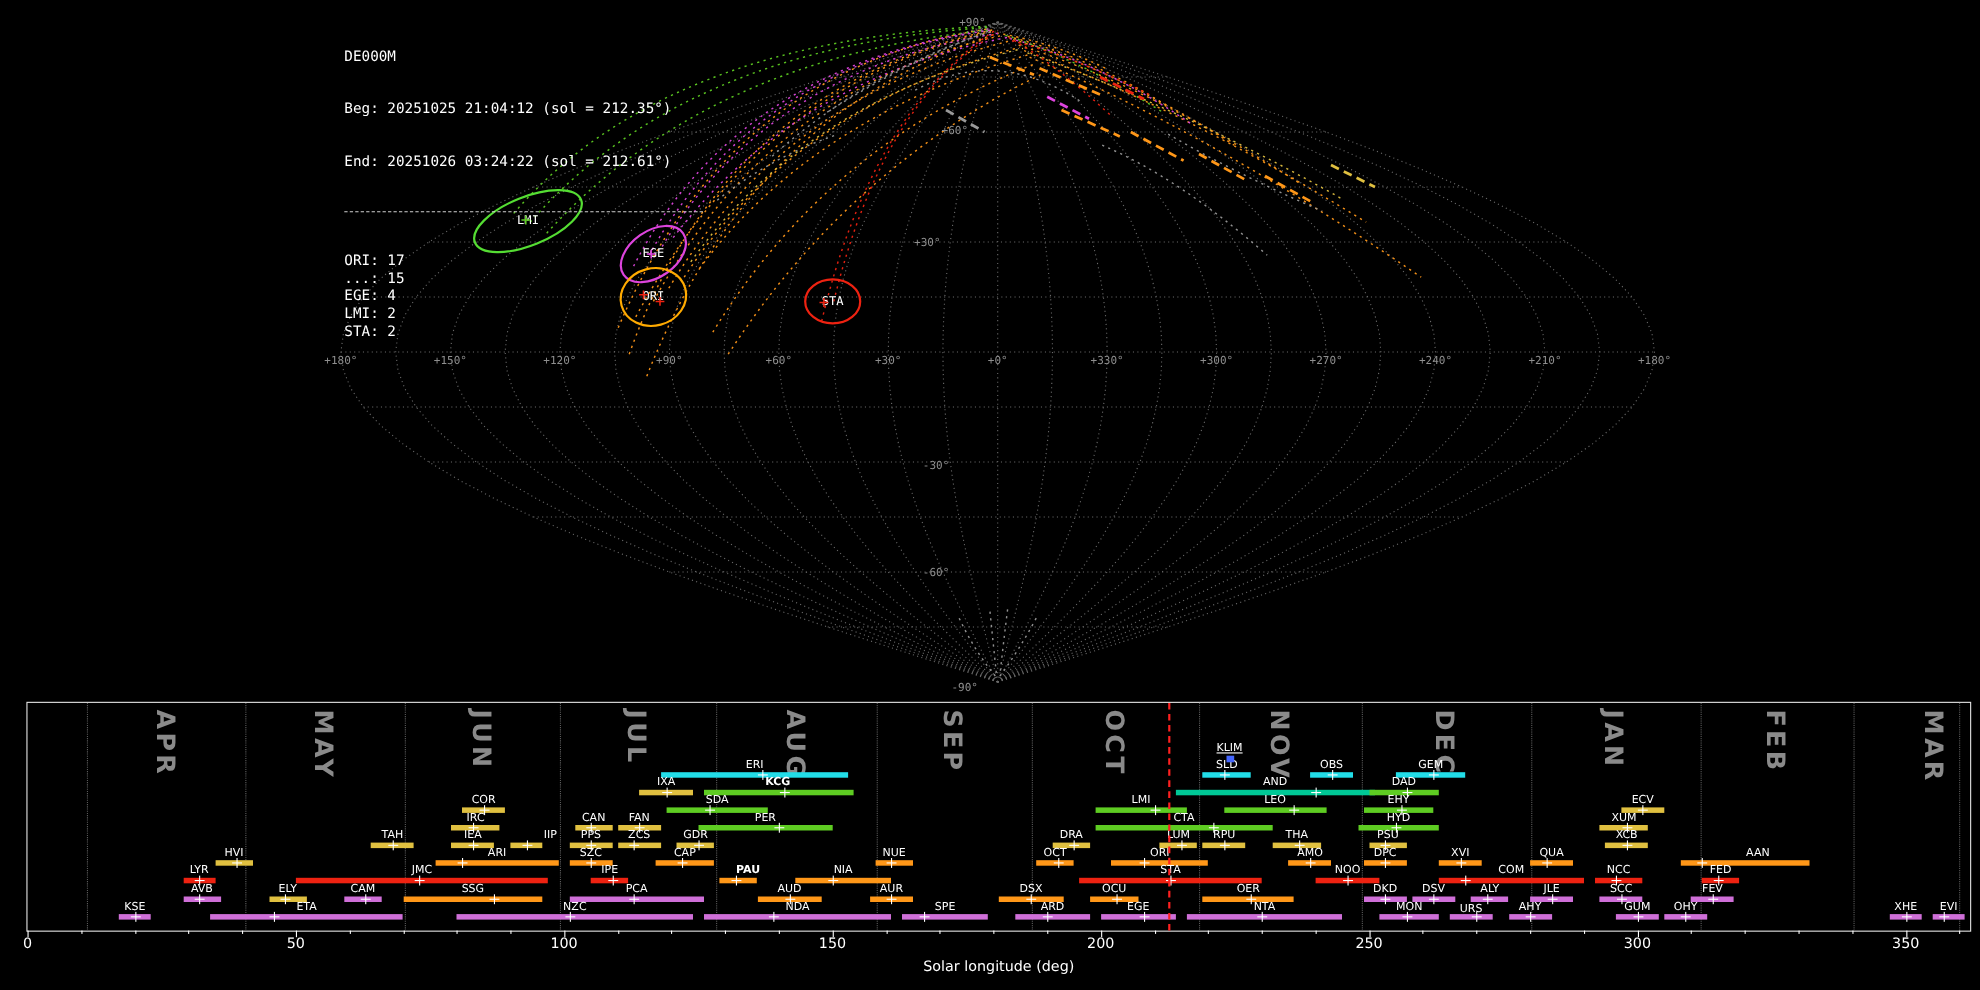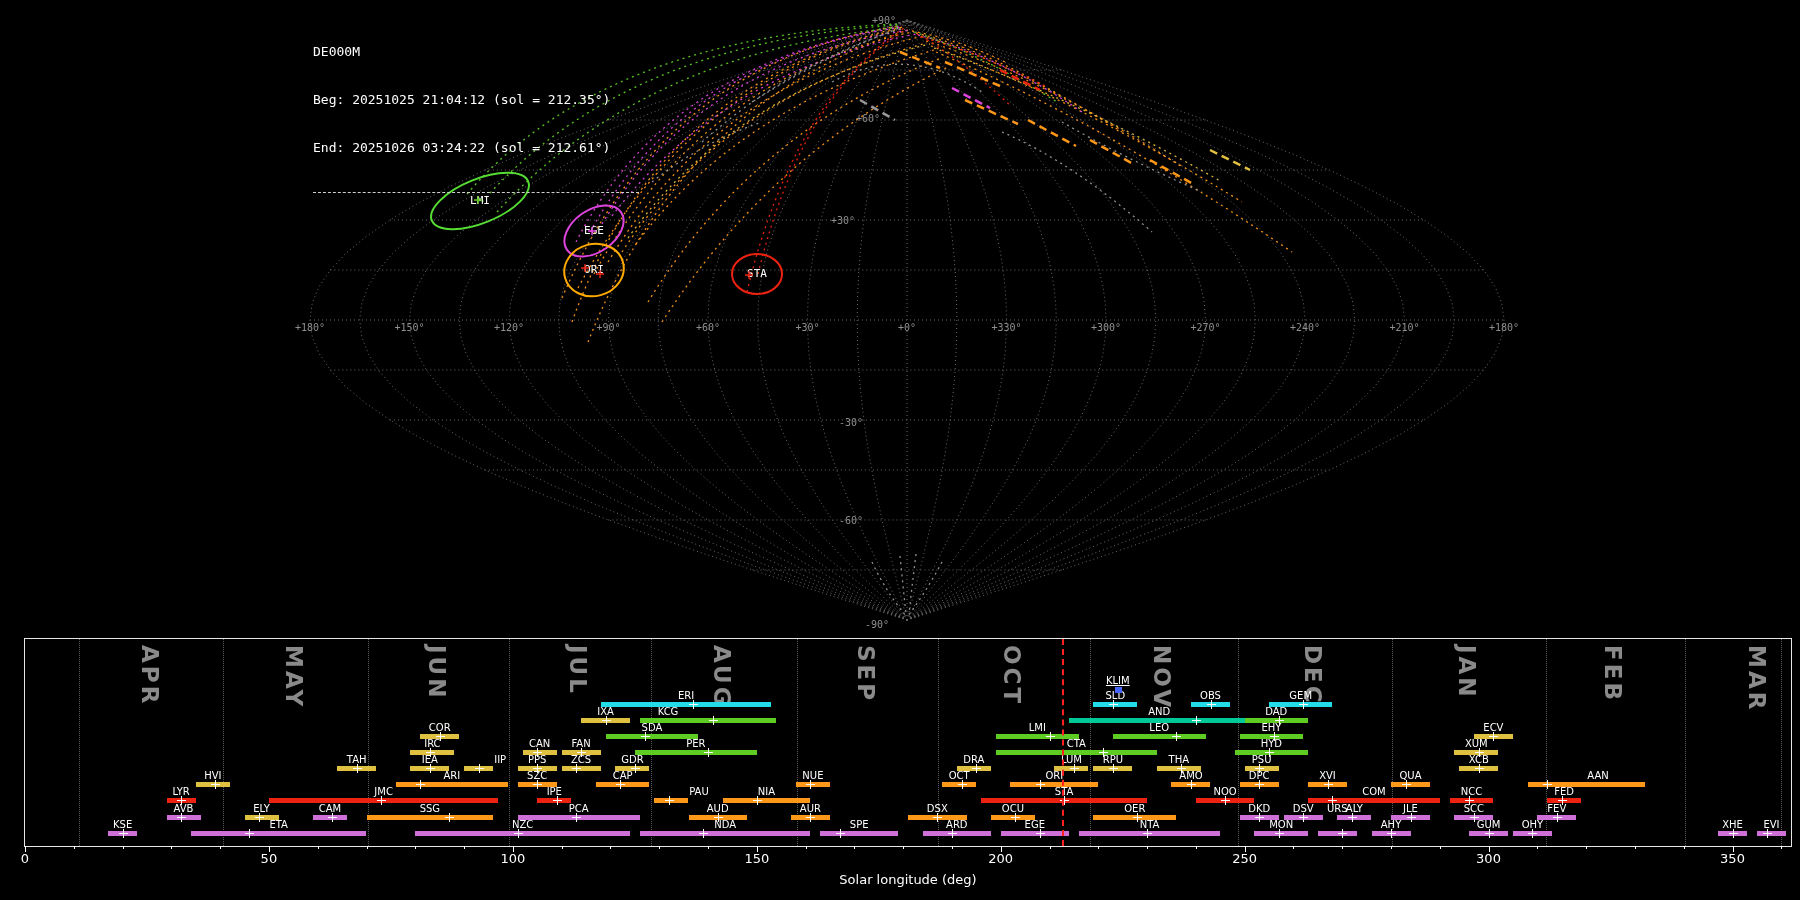--- a/index.html
+++ b/index.html
@@ -157,20 +157,21 @@
       <text x="851" y="426" fill="#8f8f8f" font-size="10" text-anchor="middle">-30°</text>
       <text x="851" y="524" fill="#8f8f8f" font-size="10" text-anchor="middle">-60°</text>
       <text x="877" y="628" fill="#8f8f8f" font-size="10" text-anchor="middle">-90°</text>
     </svg>
 
   <div id="info">
     <div>DE000M</div>
     <div>Beg: 20251025 21:04:12 (sol = 212.35°)</div>
     <div>End: 20251026 03:24:22 (sol = 212.61°)</div>
     <div class="sep"></div>
+    <div id="counts"><div>ORI: 17</div><div>...: 15</div><div>EGE: 4</div><div>LMI: 2</div><div>STA: 2</div></div>
   </div>
 
   <div id="timeline">
     <div id="axis-title">Solar longitude (deg)</div>
   <div class="month-sep" style="left: 53.7px;"></div>
       <div class="month-label" style="left: 112.8px;">APR</div>
       <div class="month-sep" style="left: 198.1px;"></div>
       <div class="month-label" style="left: 256.8px;">MAY</div>
       <div class="month-sep" style="left: 343px;"></div>
       <div class="month-label" style="left: 399.7px;">JUN</div>
@@ -202,21 +203,21 @@
       <div class="bar" style="left: 1166px; width: 39px; top: 63px; background: rgb(34, 221, 232);"></div>
       <div class="blabel" style="left: 1185.5px; top: 52px;">OBS</div>
       <div class="peak" style="left: 1181.5px; top: 61px;"></div>
       <div class="bar" style="left: 1244px; width: 63.4px; top: 63px; background: rgb(34, 221, 232);"></div>
       <div class="blabel" style="left: 1275.7px; top: 52px;">GEM</div>
       <div class="peak" style="left: 1274.2px; top: 61px;"></div>
       <div class="bar" style="left: 556.1px; width: 48.8px; top: 79.1px; background: rgb(224, 192, 64);"></div>
       <div class="blabel" style="left: 580.5px; top: 68.1px;">IXA</div>
       <div class="peak" style="left: 576.5px; top: 77.1px;"></div>
       <div class="bar" style="left: 614.7px; width: 136.6px; top: 79.1px; background: rgb(94, 204, 34);"></div>
-      <div class="blabel" style="left: 643px; top: 68.1px;">KCG</div>
+      <div class="blabel" style="left: 682px; top: 68.1px; font-weight: bold;">KCG</div>
       <div class="peak" style="left: 683.9px; top: 77.1px;"></div>
       <div class="bar" style="left: 1044px; width: 180.5px; top: 79.1px; background: rgb(0, 200, 150);"></div>
       <div class="blabel" style="left: 1134.2px; top: 68.1px;">AND</div>
       <div class="peak" style="left: 1166.8px; top: 77.1px;"></div>
       <div class="bar" style="left: 1219.6px; width: 63.4px; top: 79.1px; background: rgb(94, 204, 34);"></div>
       <div class="blabel" style="left: 1251.3px; top: 68.1px;">DAD</div>
       <div class="peak" style="left: 1249.8px; top: 77.1px;"></div>
       <div class="bar" style="left: 395.2px; width: 39px; top: 95.1px; background: rgb(224, 192, 64);"></div>
       <div class="blabel" style="left: 414.7px; top: 84.1px;">COR</div>
       <div class="peak" style="left: 410.7px; top: 93.1px;"></div>
@@ -331,21 +332,21 @@
       <div class="bar" style="left: 141.5px; width: 29.3px; top: 159.4px; background: rgb(238, 34, 17);"></div>
       <div class="blabel" style="left: 156.1px; top: 148.4px;">LYR</div>
       <div class="peak" style="left: 152.1px; top: 157.4px;"></div>
       <div class="bar" style="left: 243.9px; width: 229.3px; top: 159.4px; background: rgb(238, 34, 17);"></div>
       <div class="blabel" style="left: 358.6px; top: 148.4px;">JMC</div>
       <div class="peak" style="left: 352.1px; top: 157.4px;"></div>
       <div class="bar" style="left: 512.2px; width: 34.1px; top: 159.4px; background: rgb(238, 34, 17);"></div>
       <div class="blabel" style="left: 529.3px; top: 148.4px;">IPE</div>
       <div class="peak" style="left: 527.8px; top: 157.4px;"></div>
       <div class="bar" style="left: 629.3px; width: 34.1px; top: 159.4px; background: rgb(255, 151, 24);"></div>
-      <div class="blabel" style="left: 674px; top: 148.4px;">PAU</div>
+      <div class="blabel" style="left: 655px; top: 148.4px; font-weight: bold;">PAU</div>
       <div class="peak" style="left: 640px; top: 157.4px;"></div>
       <div class="bar" style="left: 697.6px; width: 87.8px; top: 159.4px; background: rgb(255, 151, 24);"></div>
       <div class="blabel" style="left: 741.5px; top: 148.4px;">NIA</div>
       <div class="peak" style="left: 727.8px; top: 157.4px;"></div>
       <div class="bar" style="left: 956.2px; width: 165.9px; top: 159.4px; background: rgb(238, 34, 17);"></div>
       <div class="blabel" style="left: 1039.1px; top: 148.4px;">STA</div>
       <div class="peak" style="left: 1035.1px; top: 157.4px;"></div>
       <div class="bar" style="left: 1170.8px; width: 58.5px; top: 159.4px; background: rgb(238, 34, 17);"></div>
       <div class="blabel" style="left: 1200.1px; top: 148.4px;">NOO</div>
       <div class="peak" style="left: 1196.1px; top: 157.4px;"></div>
@@ -427,21 +428,21 @@
       <div class="bar" style="left: 975.7px; width: 68.3px; top: 191.6px; background: rgb(207, 111, 216);"></div>
       <div class="blabel" style="left: 1009.8px; top: 180.6px;">EGE</div>
       <div class="peak" style="left: 1010.7px; top: 189.6px;"></div>
       <div class="bar" style="left: 1053.7px; width: 141.5px; top: 191.6px; background: rgb(207, 111, 216);"></div>
       <div class="blabel" style="left: 1124.5px; top: 180.6px;">NTA</div>
       <div class="peak" style="left: 1118px; top: 189.6px;"></div>
       <div class="bar" style="left: 1229.4px; width: 53.7px; top: 191.6px; background: rgb(207, 111, 216);"></div>
       <div class="blabel" style="left: 1256.2px; top: 180.6px;">MON</div>
       <div class="peak" style="left: 1249.8px; top: 189.6px;"></div>
       <div class="bar" style="left: 1292.8px; width: 39px; top: 191.6px; background: rgb(207, 111, 216);"></div>
-      <div class="blabel" style="left: 1312.3px; top: 165px;">URS</div>
+      <div class="blabel" style="left: 1312.3px; top: 183px;">URS</div>
       <div class="peak" style="left: 1313.2px; top: 189.6px;"></div>
       <div class="bar" style="left: 1346.5px; width: 39px; top: 191.6px; background: rgb(207, 111, 216);"></div>
       <div class="blabel" style="left: 1366px; top: 180.6px;">AHY</div>
       <div class="peak" style="left: 1362px; top: 189.6px;"></div>
       <div class="bar" style="left: 1444px; width: 39px; top: 191.6px; background: rgb(207, 111, 216);"></div>
       <div class="blabel" style="left: 1463.5px; top: 180.6px;">GUM</div>
       <div class="peak" style="left: 1459.5px; top: 189.6px;"></div>
       <div class="bar" style="left: 1487.9px; width: 39px; top: 191.6px; background: rgb(207, 111, 216);"></div>
       <div class="blabel" style="left: 1507.4px; top: 180.6px;">OHY</div>
       <div class="peak" style="left: 1503.4px; top: 189.6px;"></div>

